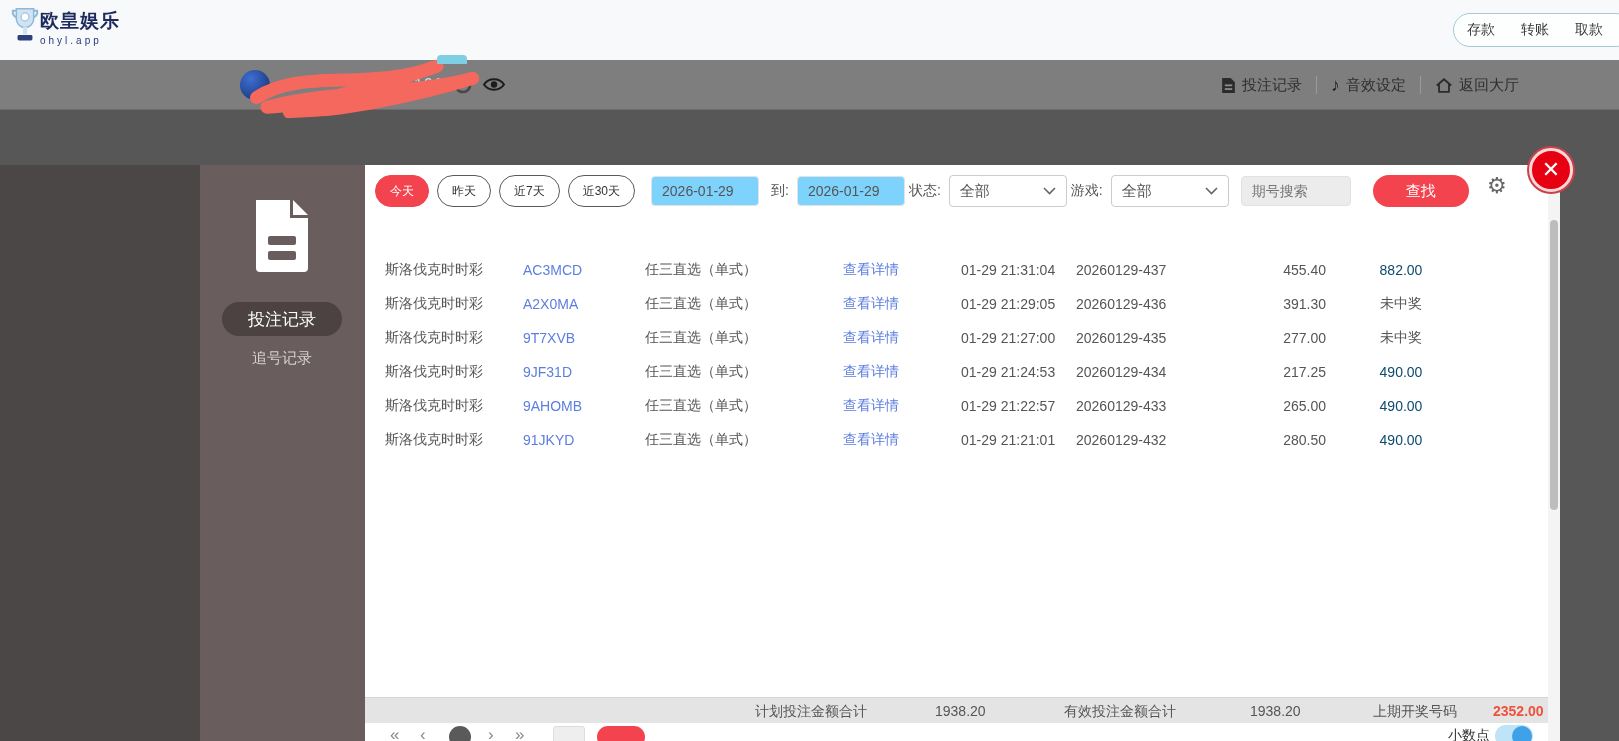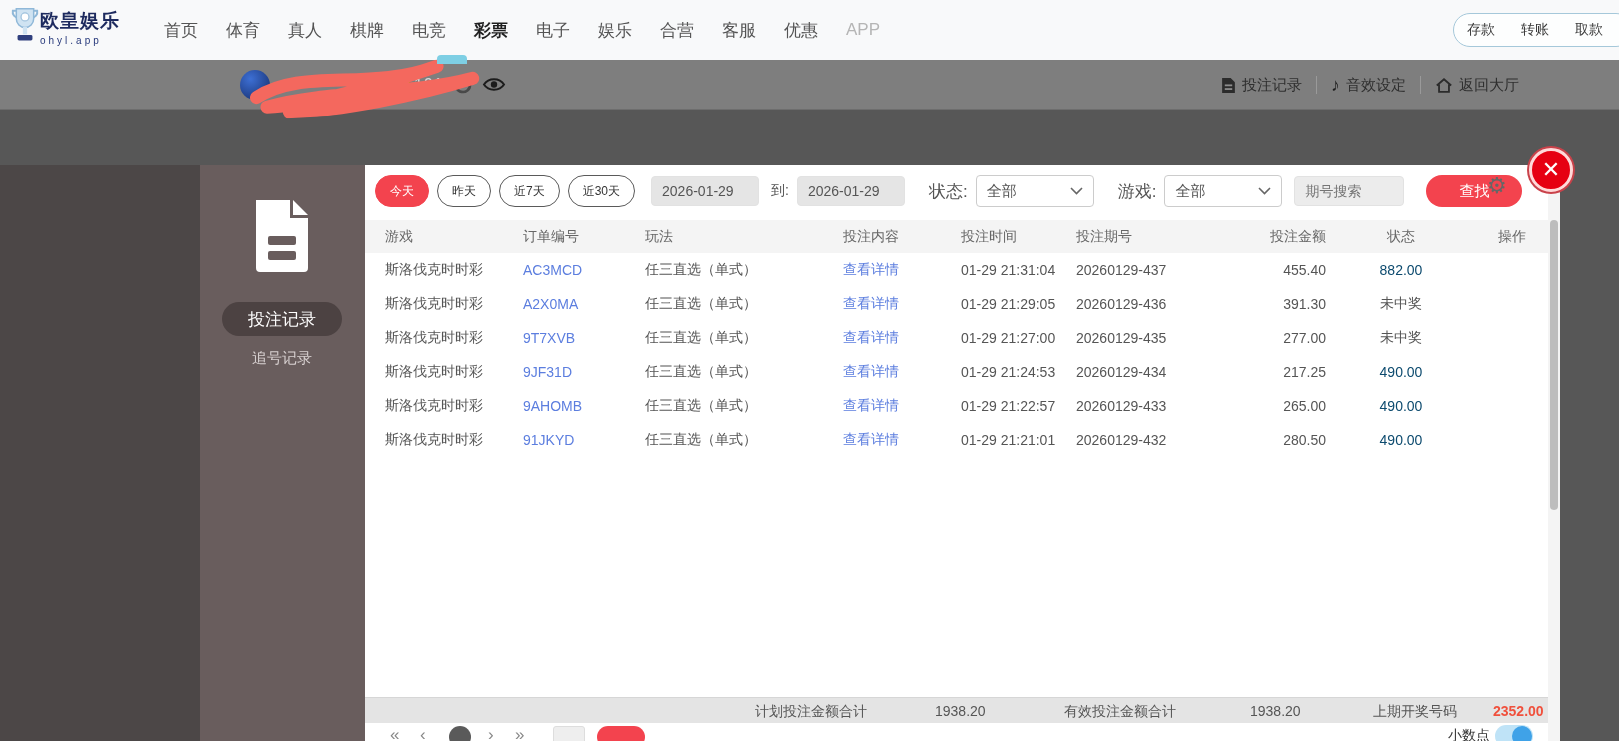--- a/index.html
+++ b/index.html
@@ -70,24 +70,24 @@
   .sb-tab { position:absolute; left:22px; top:178px; width:120px; height:30px; color:#d8d1d1; font-size:15px;
     display:flex; align-items:center; justify-content:center; cursor:pointer; }
 
   .modal-main { position:absolute; left:365px; top:165px; width:1195px; height:576px; background:#fff; z-index:10; }
 
   
   .filters { position:absolute; left:10px; top:10px; height:32px; display:flex; align-items:center; }
   .qbtn { height:32px; border-radius:16px; border:1px solid #5a5a5a; background:#fff; color:#333;
     font-size:12px; padding:0 14px; margin-right:8px; display:flex; align-items:center; cursor:pointer; }
   .qbtn.active { background:#f3434e; border-color:#f3434e; color:#fff; }
-  .date-input { width:108px; height:30px; background:#e5e5e5; border:1px solid #e2e2e2; border-radius:4px;
+  .date-input { width:108px; height:30px; background:#7dd3fc; border:1px solid #e2e2e2; border-radius:4px;
     font-size:14px; color:#555; padding:0 10px; margin-left:8px; font-family:inherit; }
   .to-label { font-size:14px; color:#555; margin-left:12px; }
-  .f-label { font-size:17px; color:#555; margin-left:24px; }
+  .f-label { font-size:14px; color:#555; margin-left:4px; }
   .sel { width:118px; height:32px; border:1px solid #ccc; border-radius:4px; background:#fff; margin-left:8px;
     display:flex; align-items:center; justify-content:space-between; padding:0 10px; font-size:15px; color:#555; cursor:pointer; }
   .search-input { width:110px; height:30px; background:#ececec; border:1px solid #e2e2e2; border-radius:4px;
     font-size:14px; color:#555; padding:0 10px; margin-left:12px; font-family:inherit; }
   .find-btn { width:96px; height:32px; border:none; border-radius:16px; background:#f3434e; color:#fff;
     font-size:15px; margin-left:22px; cursor:pointer; font-family:inherit; }
   .gear { position:absolute; left:1122px; top:8px; font-size:22px; color:#666; cursor:pointer; }
 
   
   .thead { position:absolute; left:0; top:55px; width:1183px; height:33px; background:#f4f4f4;
@@ -141,34 +141,20 @@
           <circle cx="12" cy="8" r="3.2" fill="#ffffff" stroke="#9fc2dd"></circle>
           <rect x="10.3" y="16" width="3.4" height="6" fill="#cfe3f2"></rect>
           <rect x="6" y="22.5" width="12" height="4.5" rx="1.2" fill="#2f3f7d"></rect>
         </svg>
       </span>
       <span class="logo-text">
         <div class="cn">欧皇娱乐</div>
         <div class="en">ohyl.app</div>
       </span>
     </div>
-    <ul class="nav-items">
-      <li>首页</li>
-      <li>体育</li>
-      <li>真人</li>
-      <li>棋牌</li>
-      <li>电竞</li>
-      <li class="active">彩票</li>
-      <li>电子</li>
-      <li>娱乐</li>
-      <li>合营</li>
-      <li>客服</li>
-      <li>优惠</li>
-      <li class="muted">APP</li>
-    </ul>
     <div class="wallet-pill">
       <span>存款</span>
       <span>转账</span>
       <span>取款</span>
     </div>
   </div>
   <div class="cyan-tab"></div>
 
   <div class="userbar">
     <div class="avatar"></div>
@@ -285,31 +271,20 @@
         <span>全部</span>
         <svg width="13" height="8" viewBox="0 0 13 8">
           <polyline points="1,1 6.5,6.5 12,1" fill="none" stroke="#666" stroke-width="1.6"></polyline>
         </svg>
       </div>
       <input class="search-input" placeholder="期号搜索" style="">
       <button class="find-btn">查找</button>
     </div>
     <div class="gear">⚙</div>
 
-    <div class="thead">
-      <span class="c1">游戏</span>
-      <span class="c2">订单编号</span>
-      <span class="c3">玩法</span>
-      <span class="c4">投注内容</span>
-      <span class="c5">投注时间</span>
-      <span class="c6">投注期号</span>
-      <span class="c7">投注金额</span>
-      <span class="c8">状态</span>
-      <span class="c9">操作</span>
-    </div>
 
     <div class="trow" style="top:88px">
       <span class="c1">斯洛伐克时时彩</span>
       <span class="c2 blue">AC3MCD</span>
       <span class="c3">任三直选（单式）</span>
       <span class="c4 blue">查看详情</span>
       <span class="c5">01-29 21:31:04</span>
       <span class="c6">20260129-437</span>
       <span class="c7">455.40</span>
       <span class="c8 winred">882.00</span>

